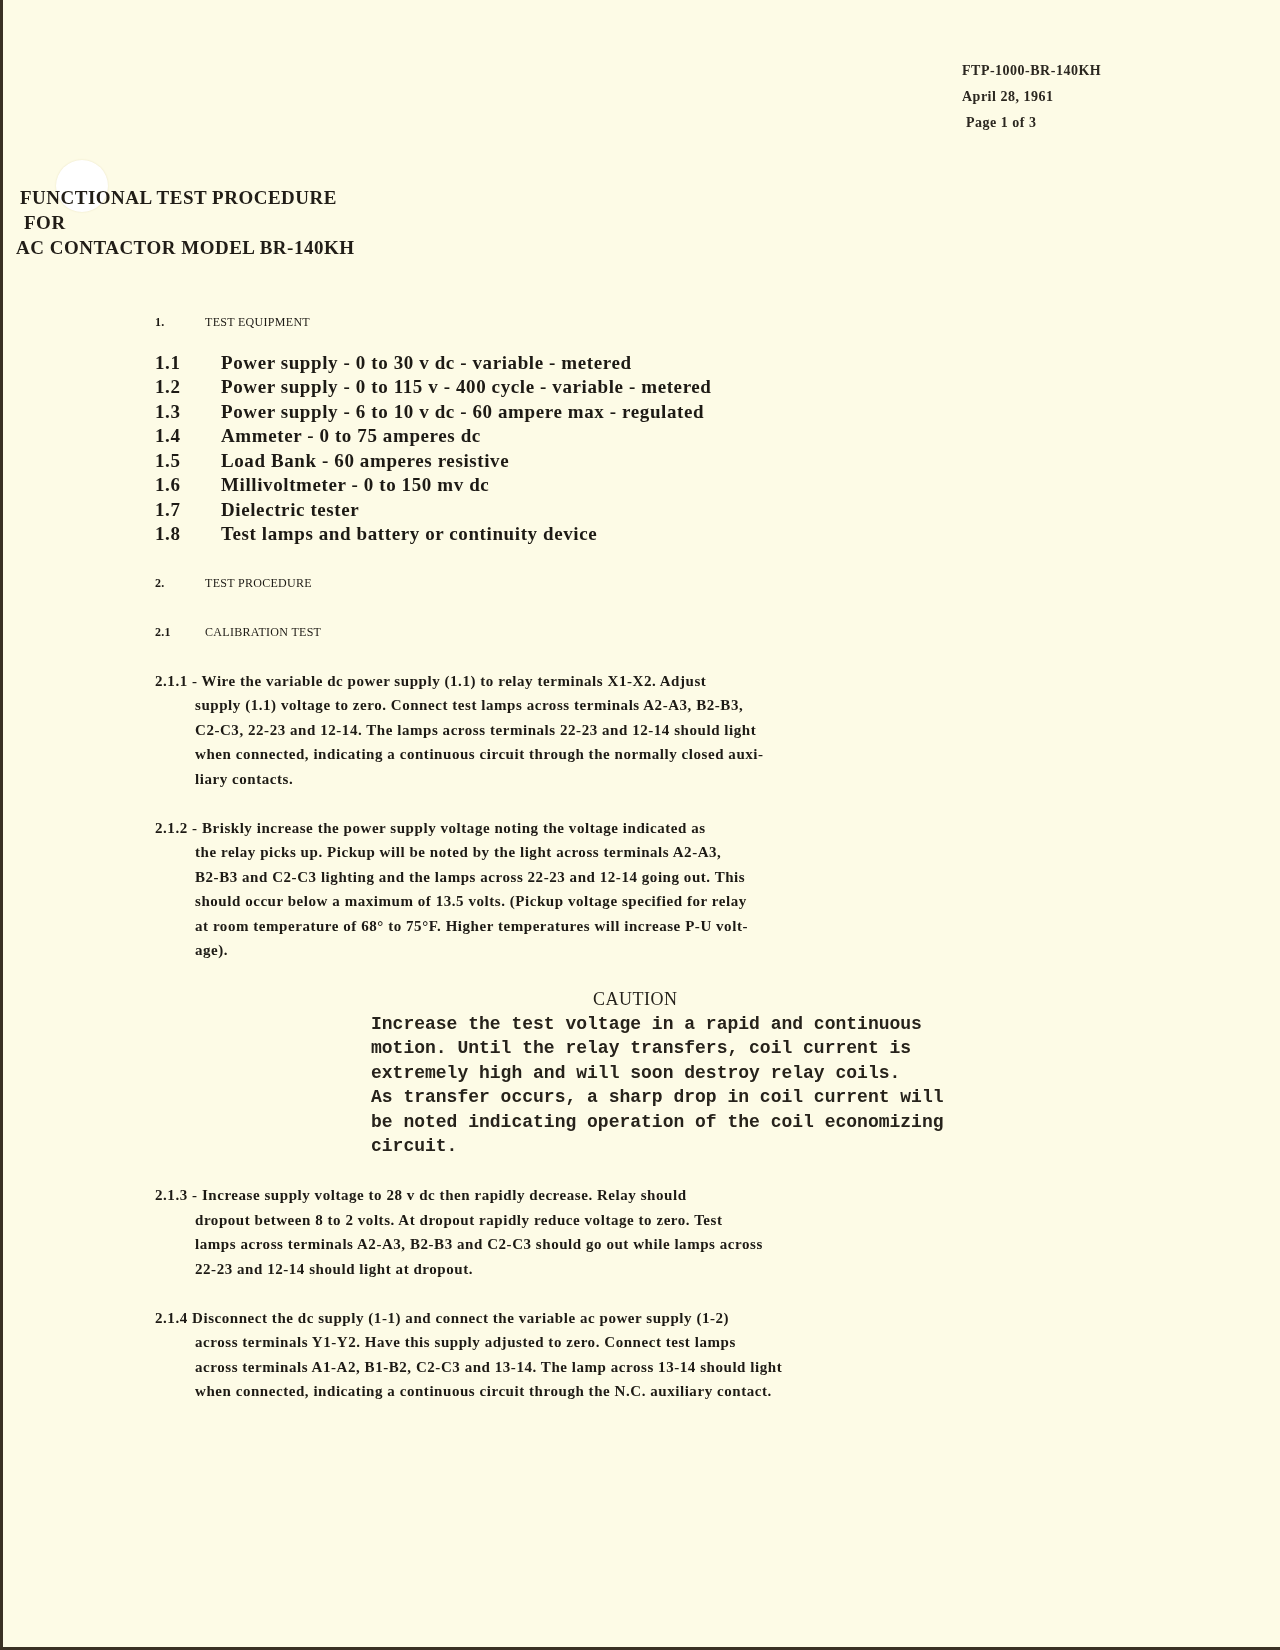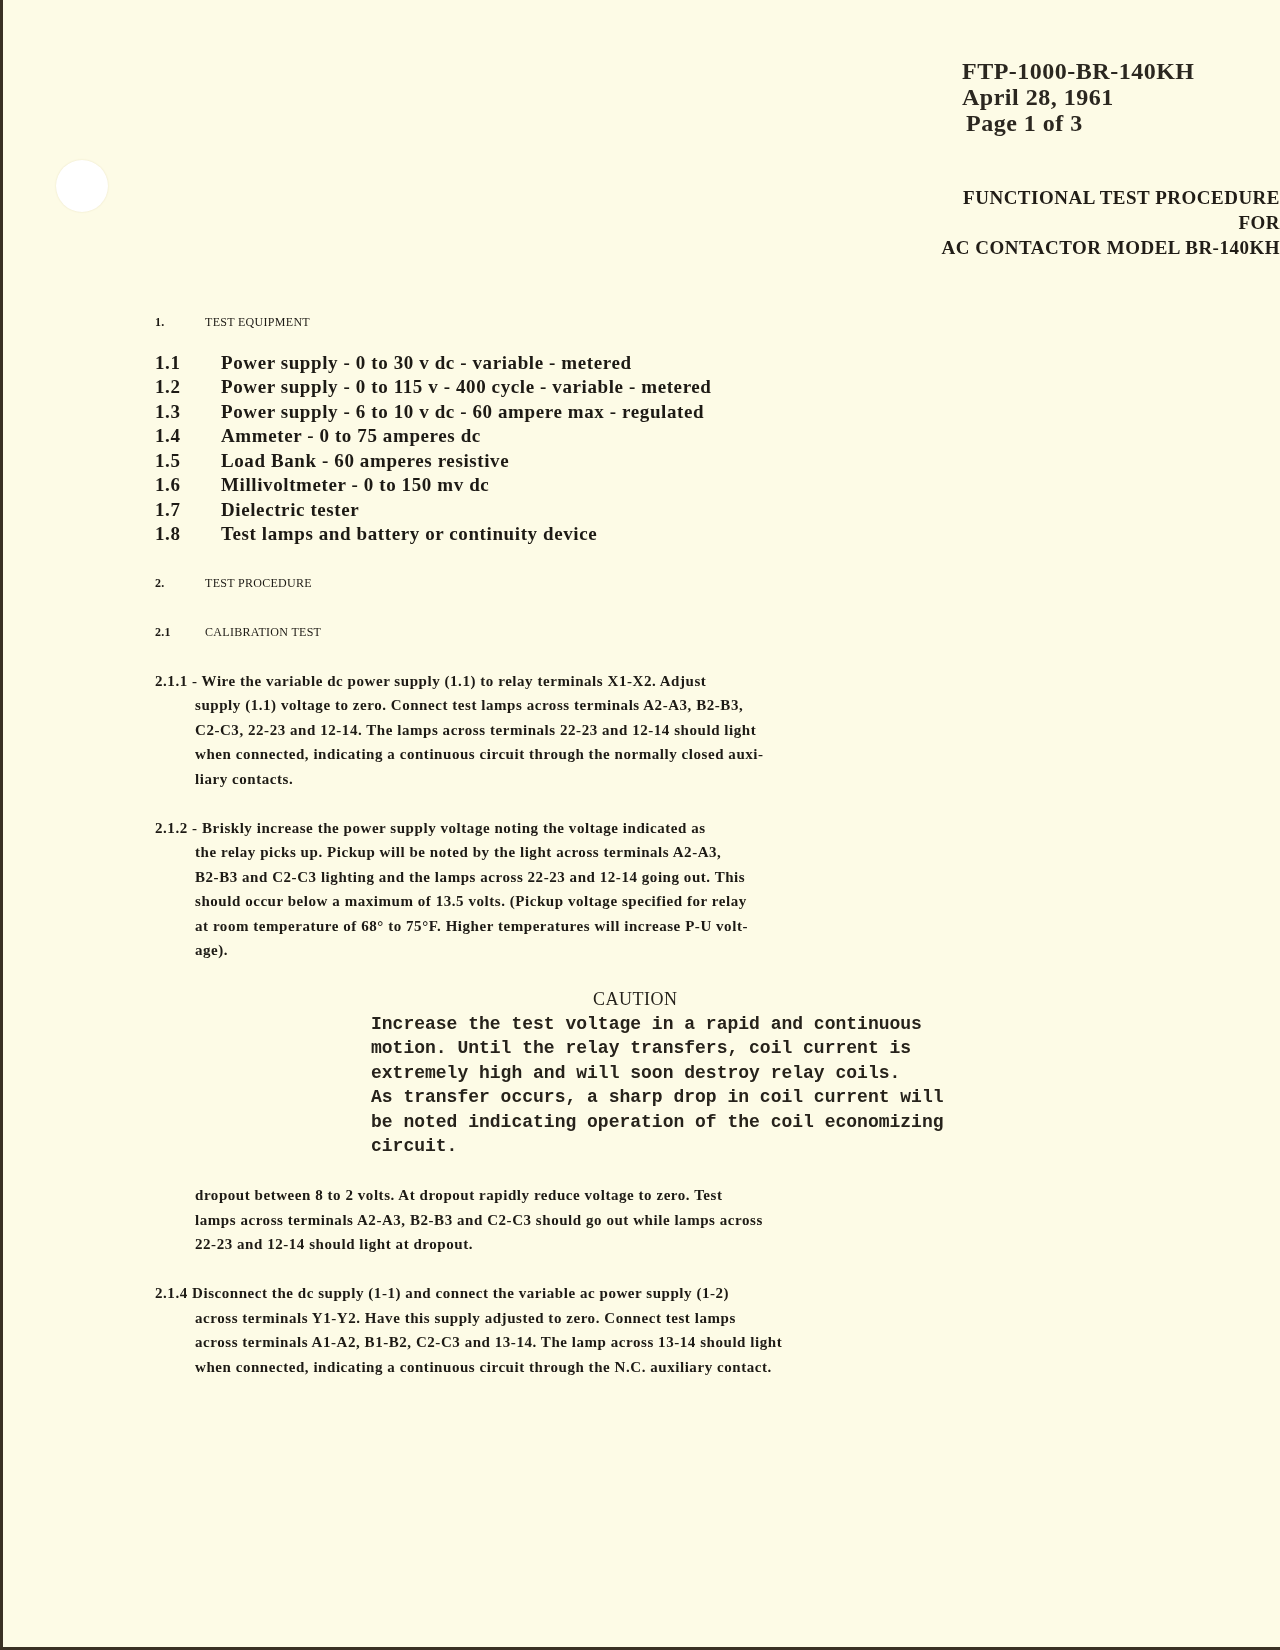--- a/index.html
+++ b/index.html
@@ -31,33 +31,33 @@
       border-radius: 50%;
       background: #ffffff;
       box-shadow: 0 0 2px #eae3c2;
     }
     .doc-header {
       position: absolute;
       left: 962px;
       top: 58px;
       line-height: 26px;
       font-family: "Liberation Serif", "DejaVu Serif", serif;
-      font-size: 24px;
+      font-size: 14px;
       font-weight: bold;
       color: #2b2720;
       letter-spacing: 0.5px;
     }
     .doc-header div { white-space: nowrap; }
     .doc-header .page-no { padding-left: 4px; }
     .title-block {
       position: absolute;
       left: 0;
       width: 1280px;
       top: 185px;
-      text-align: right;
+      text-align: left;
       font-family: "Liberation Serif", "DejaVu Serif", serif;
       font-size: 19px;
       font-weight: bold;
       line-height: 25px;
       letter-spacing: 0.5px;
       color: #211d17;
     }
     .title-block div { white-space: nowrap; }
     .title-block .t1 { padding-left: 20px; }
     .title-block .t2 { padding-left: 24px; }
@@ -192,20 +192,21 @@
       <div class="line">Increase the test voltage in a rapid and continuous</div>
       <div class="line">motion.  Until the relay transfers, coil current is</div>
       <div class="line">extremely high and will soon destroy relay coils.</div>
       <div class="line">As transfer occurs, a sharp drop in coil current will</div>
       <div class="line">be noted indicating operation of the coil economizing</div>
       <div class="line">circuit.</div>
     </div>
     <div class="gap"></div>
 
     <div class="para">
+      <div class="line">2.1.3  -  Increase supply voltage to 28 v dc then rapidly decrease.  Relay should</div>
       <div class="line indent">dropout between 8 to 2 volts.  At dropout rapidly reduce voltage to zero.  Test</div>
       <div class="line indent">lamps across terminals A2-A3, B2-B3 and C2-C3 should go out while lamps across</div>
       <div class="line indent">22-23 and 12-14 should light at dropout.</div>
     </div>
     <div class="gap"></div>
 
     <div class="para">
       <div class="line">2.1.4  Disconnect the dc supply (1-1) and connect the variable ac power supply (1-2)</div>
       <div class="line indent">across terminals Y1-Y2.  Have this supply adjusted to zero.  Connect test lamps</div>
       <div class="line indent">across terminals A1-A2, B1-B2, C2-C3 and 13-14.  The lamp across 13-14 should light</div>

